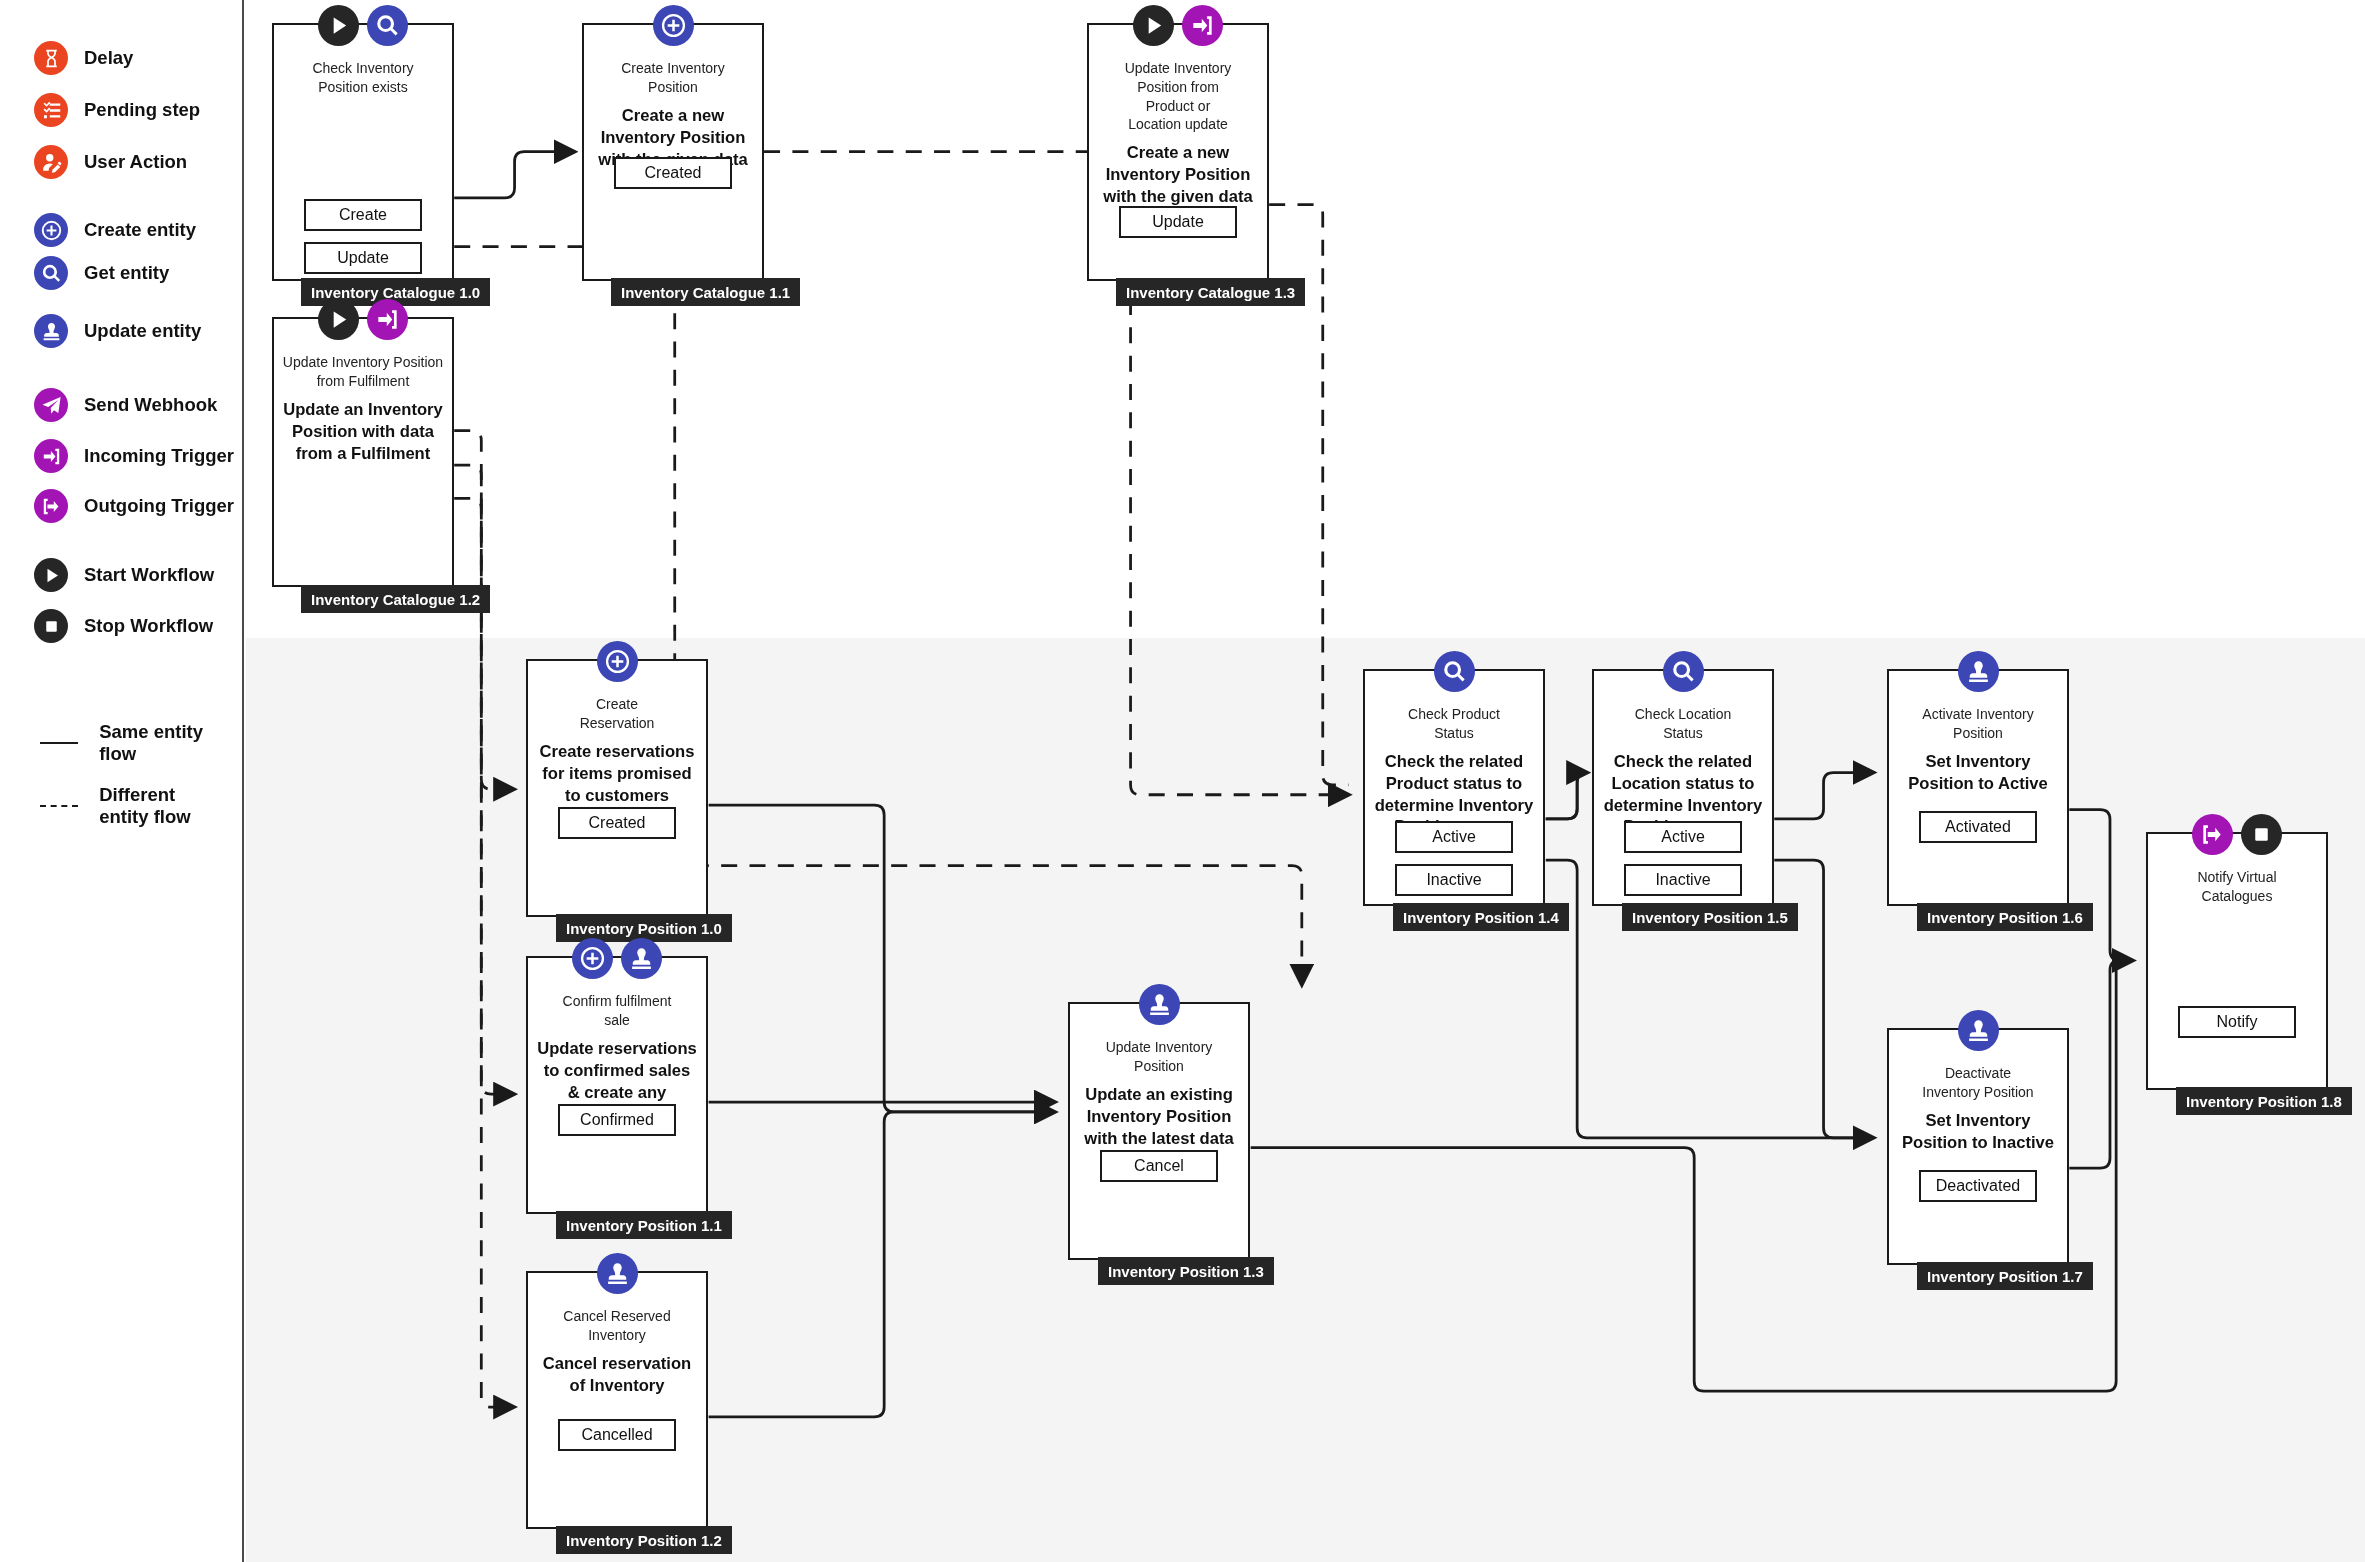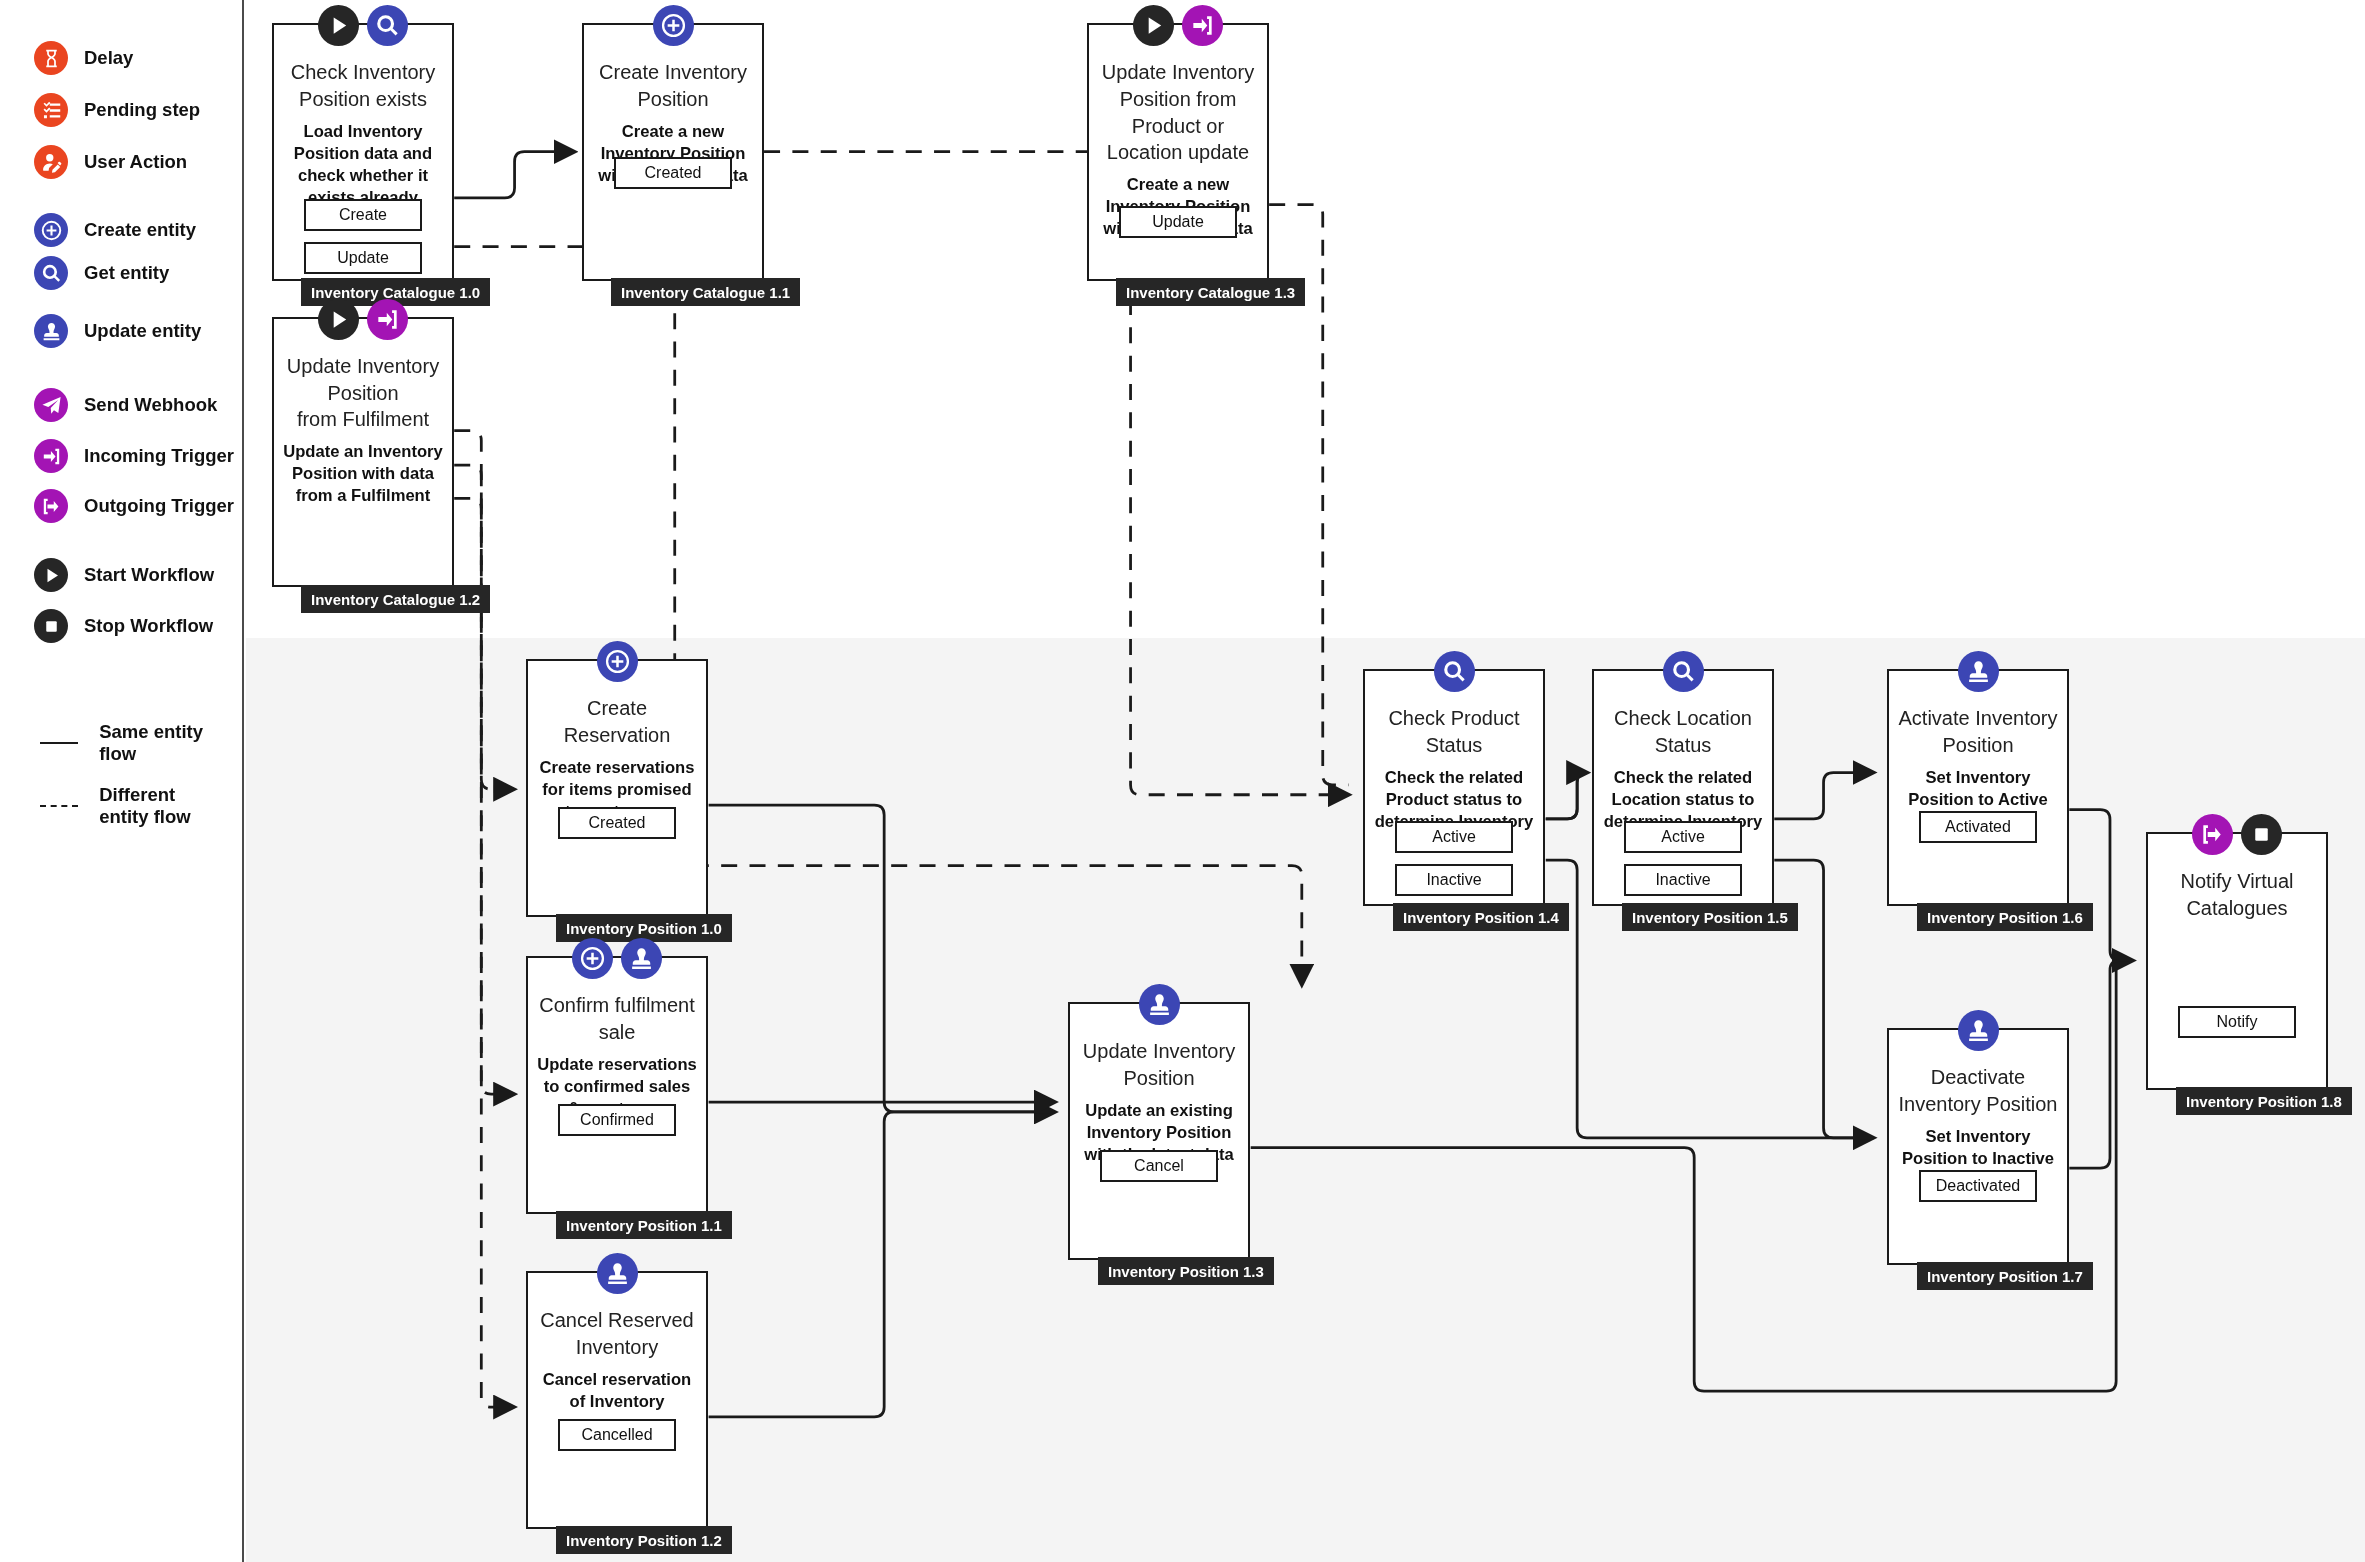--- a/index.html
+++ b/index.html
@@ -21,21 +21,21 @@
   
   #canvas{position:absolute;left:246px;top:0;width:2119px;height:1563px;}
   #band{position:absolute;left:0;top:638px;width:2119px;height:925px;background:#f4f4f4;}
 
   
   .card{position:absolute;box-sizing:border-box;border:2.5px solid #1a1a1a;background:#ffffff;}
   .card-icons{position:absolute;top:-20.3px;left:0;width:100%;display:flex;
               justify-content:center;gap:8.6px;}
   .cico{width:41px;height:41px;border-radius:50%;display:flex;align-items:center;justify-content:center;}
   .cico svg{width:25px;height:25px;display:block;}
-  .card-sub{margin-top:34px;text-align:center;font-size:20px;color:#222222;line-height:1.33;padding:0 7.4px;}
+  .card-sub{margin-top:34px;text-align:center;font-size:14px;color:#222222;line-height:1.33;padding:0 7.4px;}
   .card-title{margin-top:8.6px;text-align:center;font-size:16.6px;font-weight:bold;color:#111111;
               line-height:1.32;padding:0 8.6px;}
   .btns{position:absolute;left:0;width:100%;display:flex;flex-direction:column;align-items:center;gap:10.5px;}
   .btn{width:118px;height:32px;border:2.5px solid #1a1a1a;border-radius:0;background:#ffffff;
        display:flex;align-items:center;justify-content:center;font-size:16px;color:#111111;box-sizing:border-box;}
   .tag{position:absolute;background:#262626;color:#ffffff;font-size:15px;font-weight:bold;
        padding:5.5px 10px;white-space:nowrap;}
 
   
   #wires{position:absolute;left:0;top:0;width:2119px;height:1563px;pointer-events:none;}
@@ -213,21 +213,20 @@
               <svg viewBox="0 0 24 24">
                 <circle cx="10.2" cy="10.2" r="6.6" fill="none" stroke="#ffffff" stroke-width="3"></circle>
                 <path fill="#ffffff" d="M14.6 16.3l2-2 5.2 5.2-2 2z"></path>
               </svg>
             </span>
           </div>
           <div class="card-sub">
             <div>Check Inventory</div>
             <div>Position exists</div>
           </div>
-          <div class="card-title">Load Inventory Position data and check whether it exists already</div>
           <div class="btns" style="top: 174px;">
             <div class="btn">Create</div>
             <div class="btn">Update</div>
           </div>
         </div>
         <div class="tag" style="left: 55px; top: 278px;">Inventory Catalogue 1.0</div>
         <div class="card" style="left: 336px; top: 23.4px; width: 182px; height: 258px;">
           <div class="card-icons">
             <span class="cico" style="background: rgb(60, 70, 180);">
               <svg viewBox="0 0 24 24">

